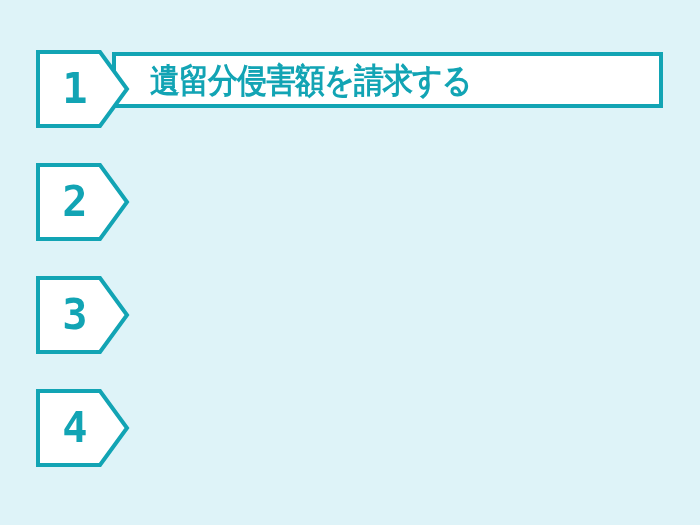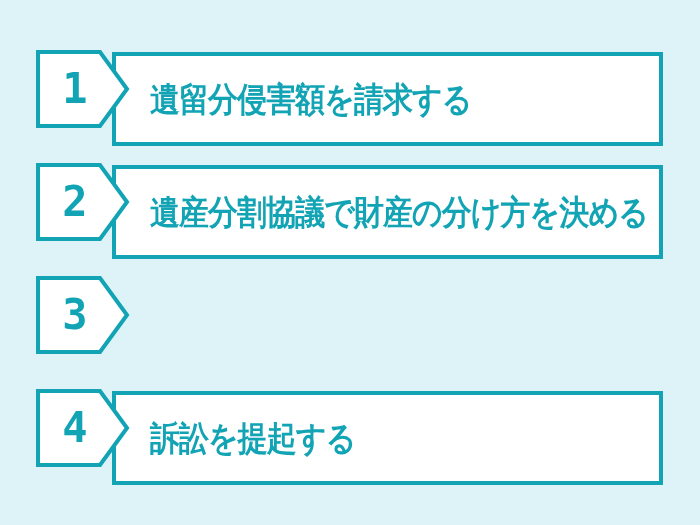--- a/index.html
+++ b/index.html
@@ -18,21 +18,21 @@
     position: absolute;
     left: 36px;
     width: 627px;
     height: 78px;
   }
   .step-box {
     position: absolute;
     left: 76px;
     top: 2px;
     width: 551px;
-    height: 94px;
+    height: 56px;
     box-sizing: border-box;
     background: #ffffff;
     border: 4px solid #12a4b4;
     display: flex;
     align-items: center;
     padding-left: 34px;
     z-index: 1;
   }
   .step-label {
     font-size: 34px;
@@ -89,44 +89,38 @@
     </div>
     <div class="badge">
       <svg width="96" height="78" viewBox="0 0 96 78">
         <polygon points="2,2 64,2 91,39 64,76 2,76" fill="#ffffff" stroke-width="4" stroke-linejoin="miter" stroke="#12a4b4"></polygon>
       </svg>
       <span class="step-number">1</span>
     </div>
   </div>
 
   <div class="step s2">
-    <div class="step-box">
-      <span class="step-label">遺産分割協議で財産の分け方を決める</span>
-    </div>
     <div class="badge">
       <svg width="96" height="78" viewBox="0 0 96 78">
         <polygon points="2,2 64,2 91,39 64,76 2,76" fill="#ffffff" stroke-width="4" stroke-linejoin="miter" stroke="#12a4b4"></polygon>
       </svg>
       <span class="step-number">2</span>
     </div>
   </div>
 
   <div class="step s3">
     <div class="badge">
       <svg width="96" height="78" viewBox="0 0 96 78">
         <polygon points="2,2 64,2 91,39 64,76 2,76" fill="#ffffff" stroke-width="4" stroke-linejoin="miter" stroke="#12a4b4"></polygon>
       </svg>
       <span class="step-number">3</span>
     </div>
   </div>
 
   <div class="step s4">
-    <div class="step-box">
-      <span class="step-label">訴訟を提起する</span>
-    </div>
     <div class="badge">
       <svg width="96" height="78" viewBox="0 0 96 78">
         <polygon points="2,2 64,2 91,39 64,76 2,76" fill="#ffffff" stroke-width="4" stroke-linejoin="miter" stroke="#12a4b4"></polygon>
       </svg>
       <span class="step-number">4</span>
     </div>
   </div>
 
 </div>
 

